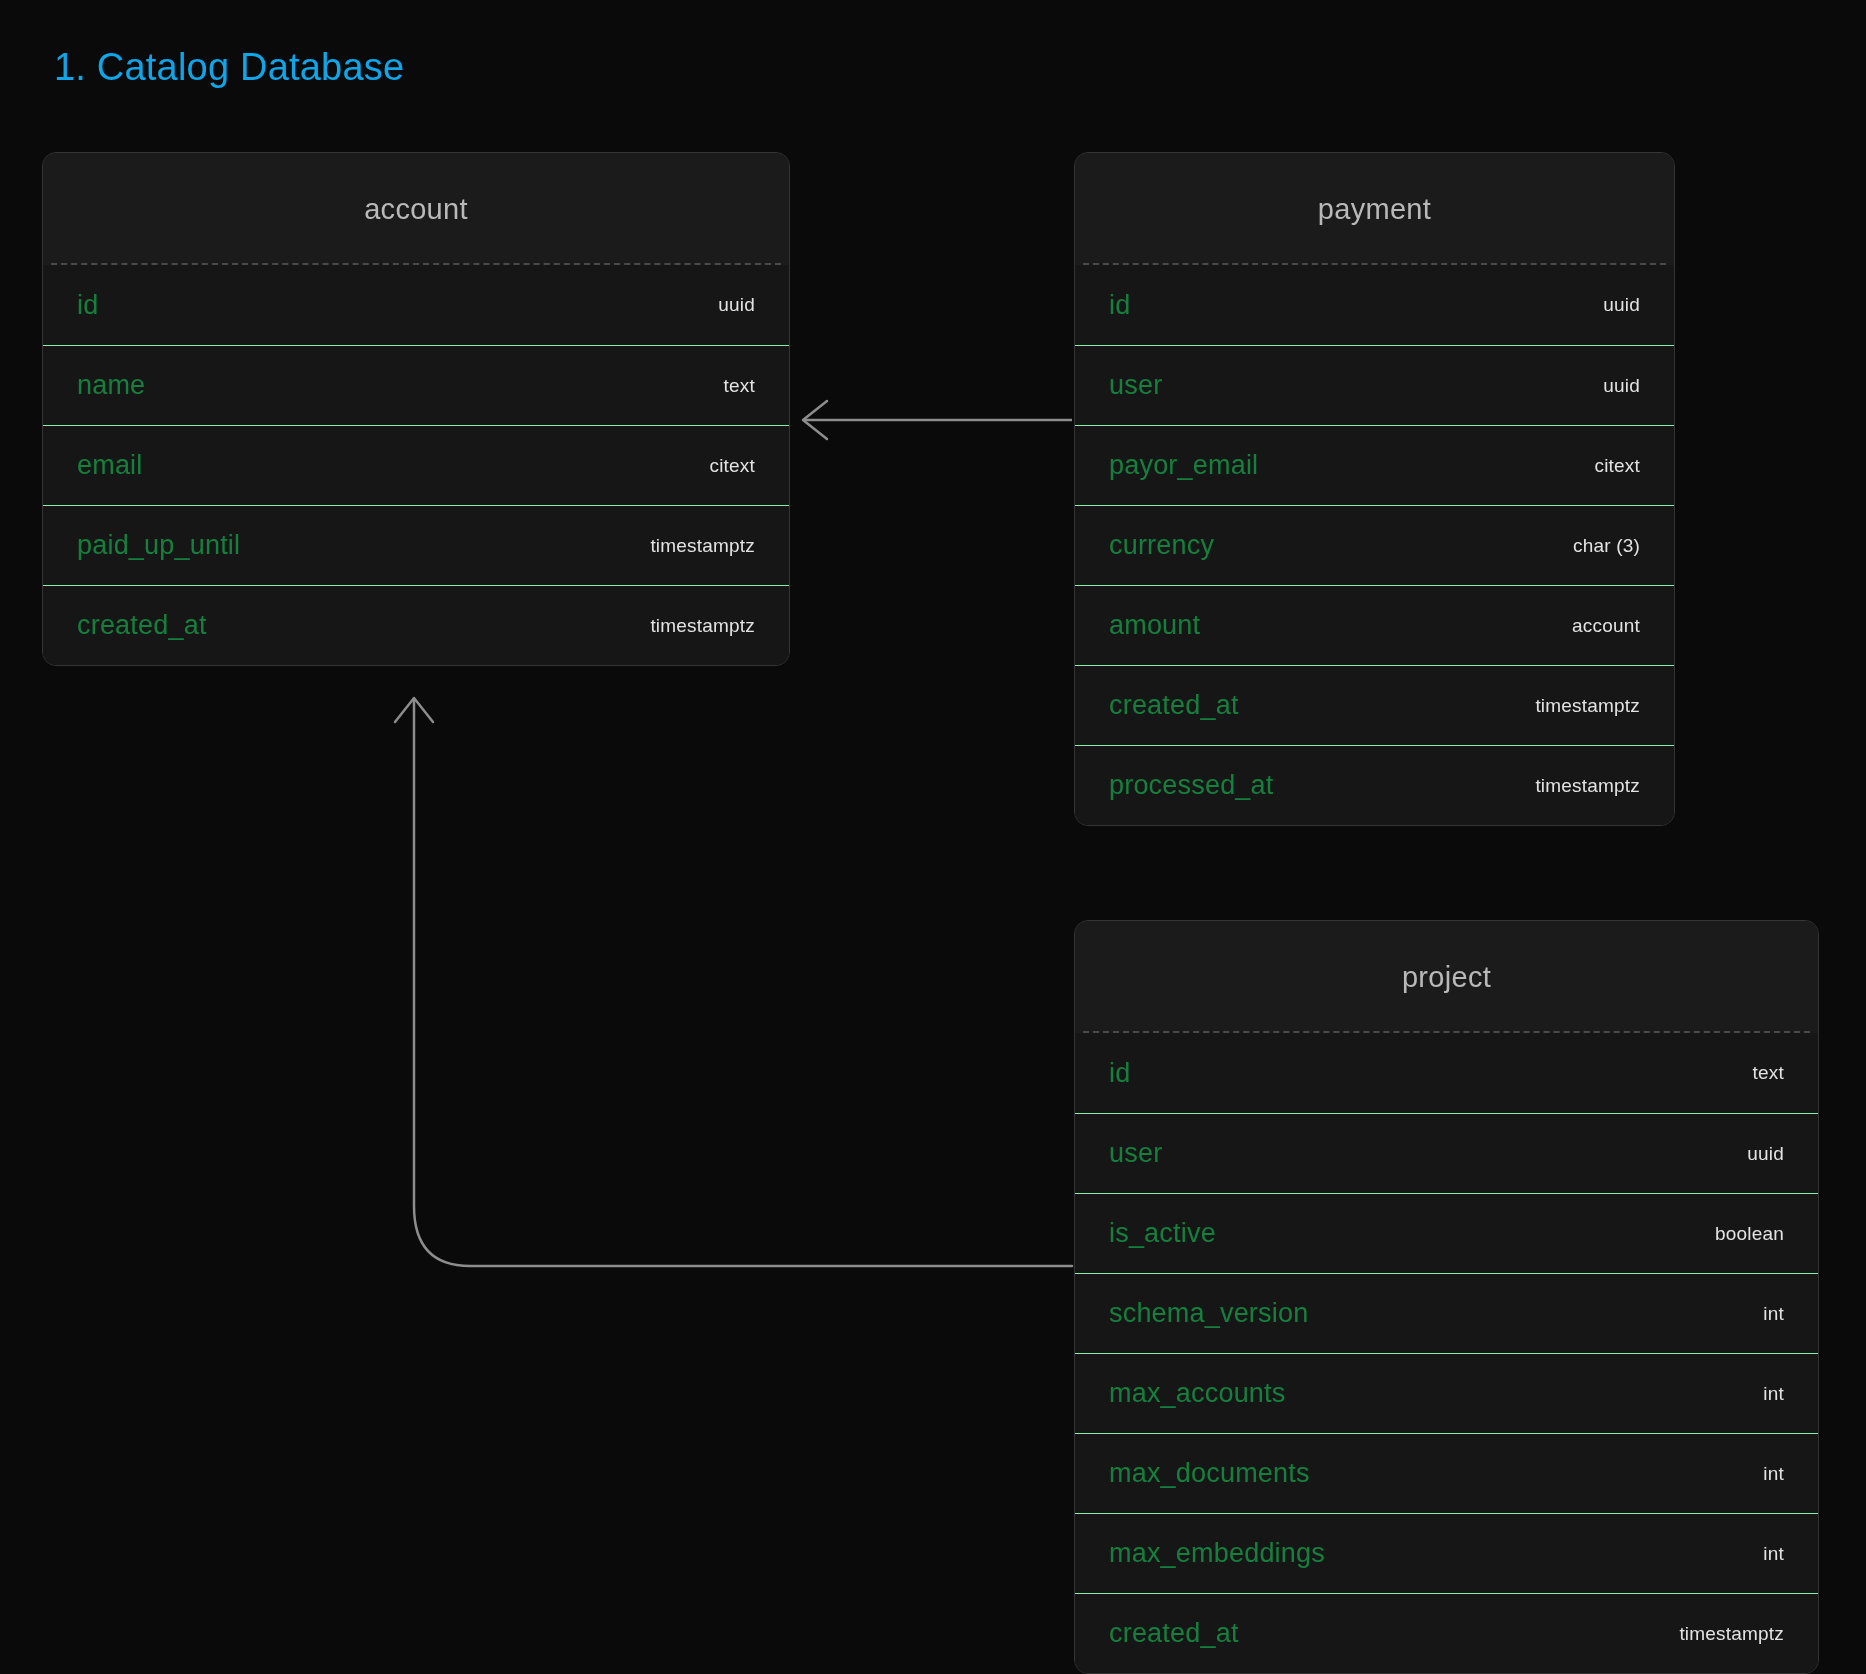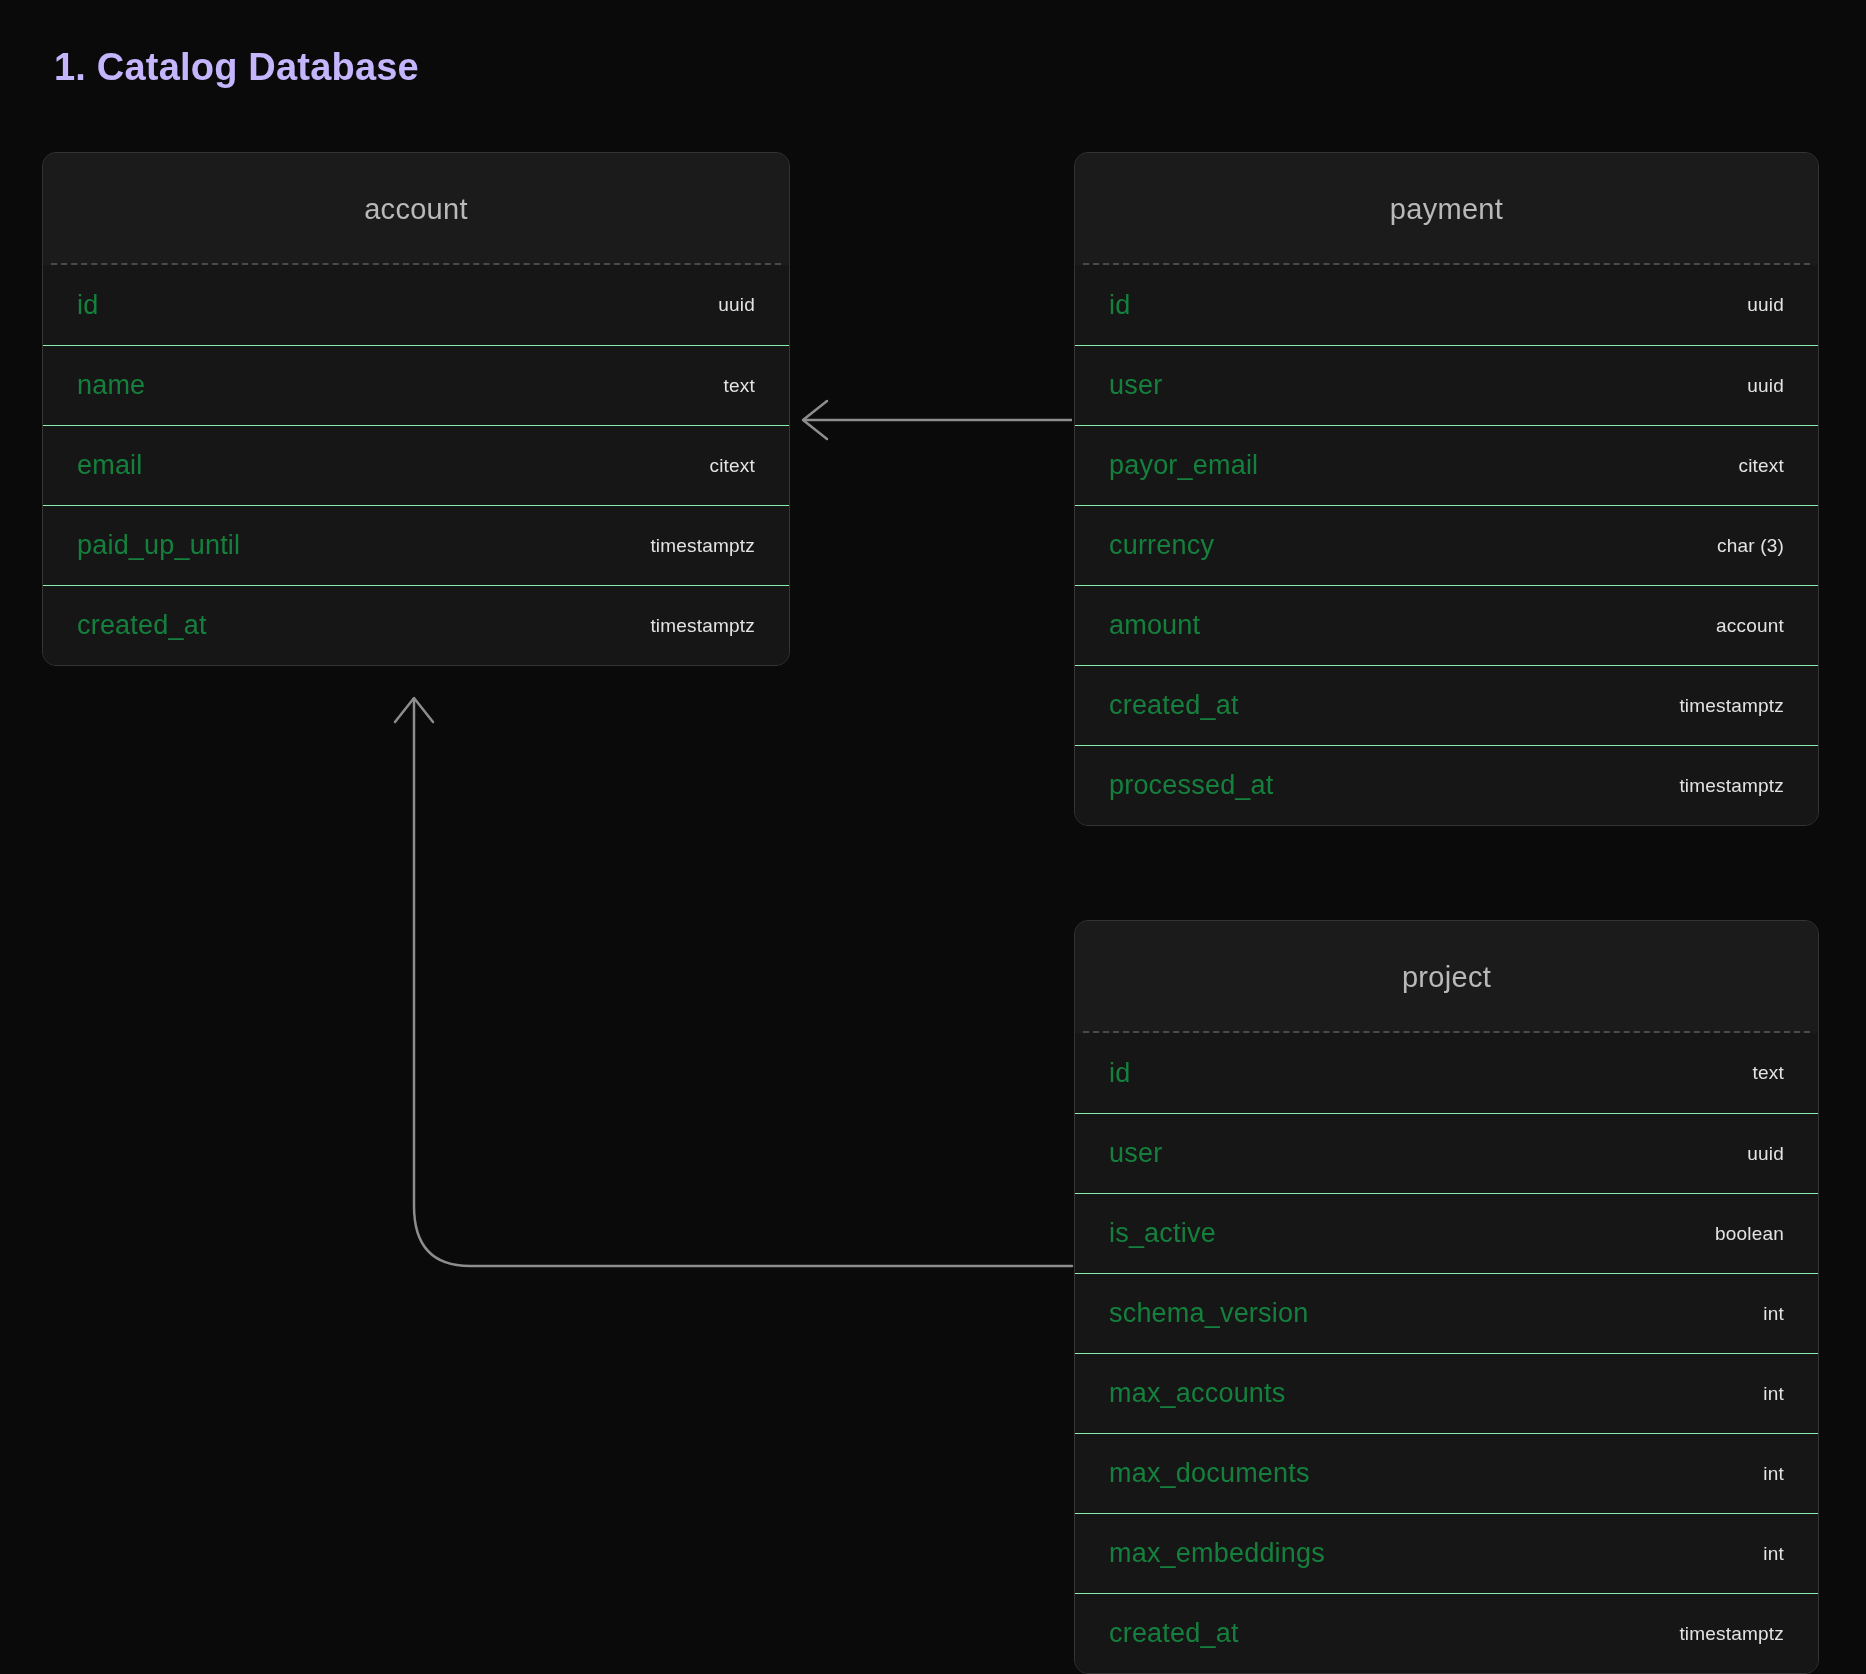--- a/index.html
+++ b/index.html
@@ -23,23 +23,23 @@
     height: 1674px;
     background: #0a0a0a;
   }
 
   
   .page-title {
     position: absolute;
     left: 54px;
     top: 46px;
     font-size: 38px;
-    font-weight: 700;
+    font-weight: 400;
     letter-spacing: 0.2px;
-    color: #c4b5fd;
+    color: #0ea5e9;
     white-space: nowrap;
   }
 
   
   #connectors {
     position: absolute;
     left: 0;
     top: 0;
     width: 1866px;
     height: 1674px;
@@ -109,21 +109,21 @@
     font-size: 19px;
     font-weight: 400;
     color: #e3e3e3;
     letter-spacing: 0.2px;
     white-space: nowrap;
     text-align: right;
   }
 
   
   #entity-account { left: 42px;  top: 152px;  width: 748px; }
-  #entity-payment { left: 1074px; top: 152px; width: 745px; }
+  #entity-payment { left: 1074px; top: 152px; width: 601px; }
   #entity-project { left: 1074px; top: 920px; width: 745px; }
 </style>
 </head>
 <body>
 
 <div id="canvas">
 
   <div class="page-title">1. Catalog Database</div>
 
   <svg id="connectors" viewBox="0 0 1866 1674" xmlns="http://www.w3.org/2000/svg">

